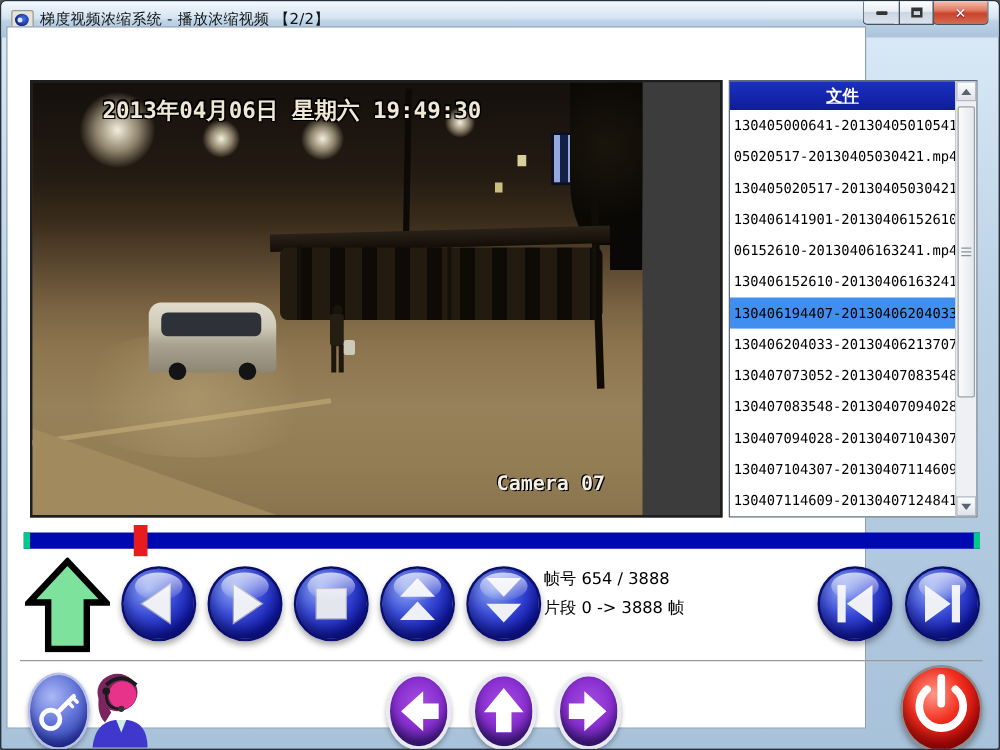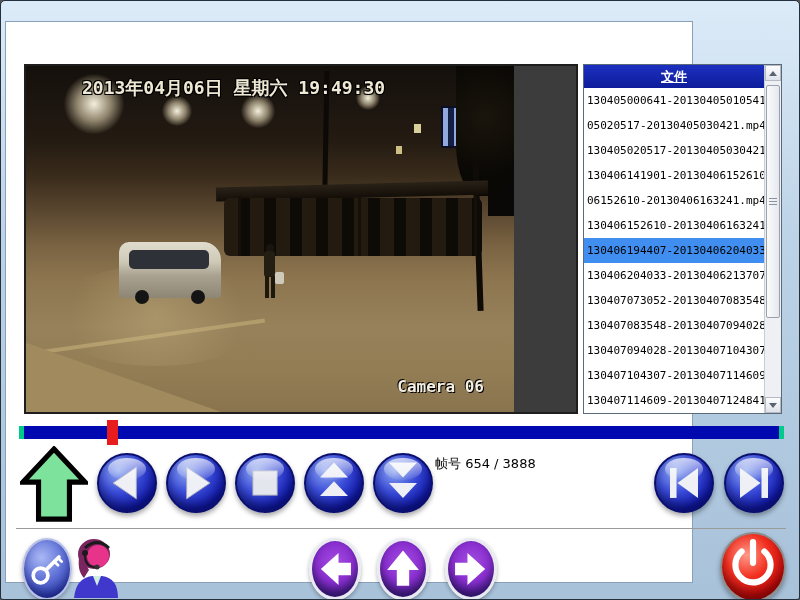--- a/index.html
+++ b/index.html
@@ -90,20 +90,35 @@
   .status{position:absolute;left:429px;top:430px;width:216px;font-family:"DejaVu Sans Mono","DejaVu Sans",monospace;
     font-size:13px;color:#000;}
   .status div{height:23px;line-height:23px;white-space:nowrap;}
   .separator{position:absolute;left:10px;top:506px;width:770px;height:1px;background:#9a9a9a;}
 </style>
 </head>
 <body>
 
 <div class="window">
 
+  <div class="titlebar">
+    <div class="app-icon"></div>
+    <div class="title">梯度视频浓缩系统 - 播放浓缩视频 【2/2】</div>
+    <div class="win-controls">
+      <div class="wbtn min">
+          <span class="glyph-min"></span>
+        </div>
+      <div class="wbtn max">
+          <span class="glyph-max"></span>
+        </div>
+      <div class="wbtn close">
+          <span class="glyph-close">✕</span>
+        </div>
+    </div>
+  </div>
 
   <div class="client">
 
     <div class="video-panel">
       <div class="video-img">
 
         <div class="sceneblock" style="left:462px;top:0;width:26px;height:150px;background:#0a0806;"></div>
         <div class="glow" style="left:38px;top:8px;width:60px;height:60px;"></div>
         <div class="glow" style="left:136px;top:30px;width:30px;height:30px;"></div>
         <div class="glow" style="left:215px;top:28px;width:34px;height:34px;"></div>
@@ -133,21 +148,21 @@
 
         <div class="sceneblock" style="left:236px;top:178px;width:24px;height:58px;">
           <div style="position:absolute;left:4px;top:0;width:8px;height:8px;border-radius:50%;background:#19140d;"></div>
           <div style="position:absolute;left:2px;top:7px;width:11px;height:26px;border-radius:3px;background:#241d12;"></div>
           <div style="position:absolute;left:3px;top:32px;width:4px;height:22px;background:#1d170e;"></div>
           <div style="position:absolute;left:9px;top:32px;width:4px;height:22px;background:#1d170e;"></div>
           <div style="position:absolute;left:13px;top:28px;width:9px;height:12px;border-radius:2px;background:#cfc9ba;"></div>
         </div>
 
         <div class="ts">2013年04月06日 星期六 19:49:30</div>
-        <div class="cam">Camera 06</div>
+        <div class="cam">Camera 07</div>
       </div>
       <div class="video-gutter"></div>
     </div>
 
     <div class="file-list">
       <div class="fl-header">文件</div>
       <div class="fl-rows" id="file-rows">
           <div class="fl-row">130405000641-20130405010541.mp4.uve</div>
           <div class="fl-row">05020517-20130405030421.mp4.uve</div>
           <div class="fl-row">130405020517-20130405030421.mp4.uve</div>
@@ -212,20 +227,21 @@
     </div>
     <div class="cbtn" style="left:367px;top:431px;">
       <svg viewBox="0 0 60 60">
         <polygon points="30,24 45,8 15,8" fill="#eef0f6"></polygon>
           <polygon points="30,46 45,30 15,30" fill="#eef0f6"></polygon>
       </svg>
     </div>
 
     <div class="status">
       <div>帧号 654 / 3888</div>
+      <div>片段 0 -&gt; 3888 帧</div>
     </div>
 
     <div class="cbtn" style="left:648px;top:431px;">
       <svg viewBox="0 0 60 60">
         <rect x="15" y="14" width="7" height="32" fill="#eef0f6"></rect>
           <polygon points="45,14 45,46 23,30" fill="#eef0f6"></polygon>
       </svg>
     </div>
     <div class="cbtn" style="left:718px;top:431px;">
       <svg viewBox="0 0 60 60">

